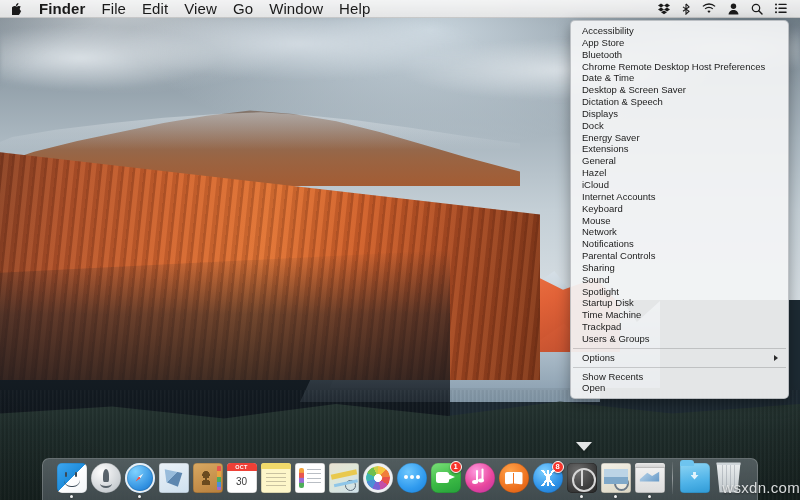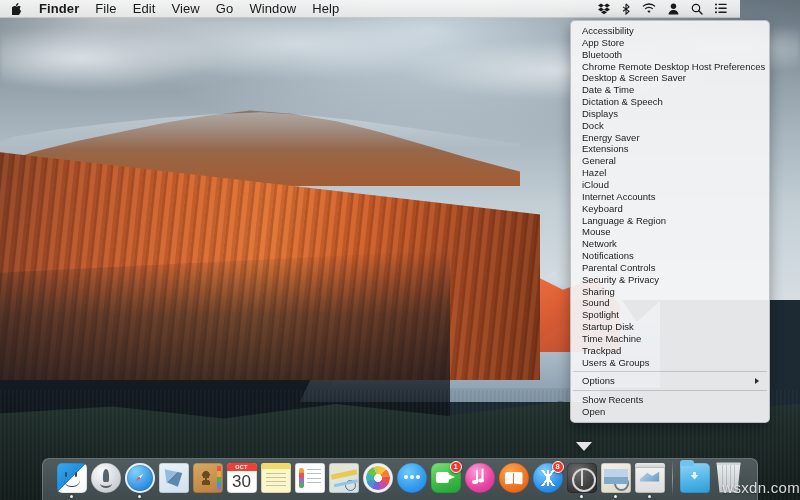--- a/index.html
+++ b/index.html
@@ -98,41 +98,41 @@
       rgba(0,0,0,.05) 2px, rgba(0,0,0,.05) 4px);
     opacity:.85;
   }
   .vignette {
     position:absolute; inset:0;
     background:radial-gradient(ellipse 110% 105% at 50% 46%, rgba(0,0,0,0) 52%, rgba(0,0,0,.33) 100%);
   }
 
   
   #menubar {
-    position:absolute; left:0; top:0; width:740px; height:18px;
+    position:absolute; left:0; top:0; width:800px; height:18px;
     background:linear-gradient(180deg, rgba(247,247,247,.94), rgba(232,232,232,.93));
     border-bottom:1px solid rgba(0,0,0,.18);
     display:flex; align-items:center;
-    font-size:13px; color:#1a1a1a;
+    font-size:15px; color:#1a1a1a;
     z-index:30;
     text-align:center;
   }
   .mb-left { display:flex; align-items:center; height:100%; }
   .mb-item {
     padding:0 8px; height:100%; display:flex; align-items:center;
     white-space:nowrap; letter-spacing:.1px;
   }
   .mb-item.bold { font-weight:bold; }
   .mb-apple { padding:0 9px 0 12px; display:flex; align-items:center; height:100%; }
   .mb-right { margin-left:auto; display:flex; align-items:center; height:100%; padding-right:7px; }
   .mb-status { padding:0 6px; display:flex; align-items:center; height:100%; }
 
   
   #sysprefs-menu {
-    position:absolute; left:570px; top:20px; width:200px;
+    position:absolute; left:570px; top:20px; width:219px;
     background:rgba(243,244,245,.93);
     border:1px solid rgba(150,155,160,.55);
     border-radius:5px;
     box-shadow:0 5px 14px rgba(0,0,0,.34);
     padding:4px 0 4px 0;
     font-size:9.5px; color:#1b1b1b;
     z-index:40;
   }
   .menu-row {
     height:11.85px; line-height:11.85px;
@@ -220,21 +220,21 @@
                background:linear-gradient(180deg,#e8554f 0 22%,#e8a33f 22% 44%,#4fae5a 44% 66%,#4b8fd6 66% 88%,#9a6bd6 88% 100%);
                border-radius:1px;}
   .ic-contacts::after{content:"";position:absolute;left:8px;top:8px;width:10px;height:14px;
                background:radial-gradient(circle at 50% 28%, #6b4a1f 0 33%, transparent 34%),
                           radial-gradient(ellipse 60% 45% at 50% 92%, #6b4a1f 0 70%, transparent 71%);}
   .ic-calendar{background:#fff;border-radius:4px;box-shadow:inset 0 0 0 .5px rgba(0,0,0,.28);}
   .ic-calendar .cal-top{position:absolute;left:0;top:0;width:100%;height:8px;
                background:#ef4036;border-radius:4px 4px 0 0;color:#fff;font-size:5.5px;
                text-align:center;line-height:8px;font-weight:bold;letter-spacing:.3px;}
   .ic-calendar .cal-day{position:absolute;left:0;top:8px;width:100%;height:22px;
-               line-height:21px;text-align:center;font-size:17px;color:#3a3a3a;font-weight:300;}
+               line-height:21px;text-align:center;font-size:10px;color:#3a3a3a;font-weight:300;}
   .ic-notes{background:linear-gradient(180deg,#fdf6c9 0%, #fdf6c9 100%);border-radius:3px;
                box-shadow:inset 0 0 0 .5px rgba(0,0,0,.28);}
   .ic-notes::before{content:"";position:absolute;left:0;top:0;width:100%;height:6px;
                background:#f0d96a;border-radius:3px 3px 0 0;}
   .ic-notes::after{content:"";position:absolute;left:5px;top:10px;width:20px;height:14px;
                background:repeating-linear-gradient(180deg,#c9c2a0 0 .8px, transparent .8px 4px);}
   .ic-reminders{background:#fff;border-radius:3px;box-shadow:inset 0 0 0 .5px rgba(0,0,0,.28);}
   .ic-reminders::after{content:"";position:absolute;left:4px;top:5px;width:5px;height:20px;
                background:linear-gradient(180deg,#f2a33c 0 22%,#e8574e 25% 47%,#9a6bd6 50% 72%,#4fae5a 75% 97%);
                border-radius:2px;}
@@ -421,26 +421,26 @@
   <div class="menu-row">
       <span class="lbl">App Store</span>
     </div>
   <div class="menu-row">
       <span class="lbl">Bluetooth</span>
     </div>
   <div class="menu-row">
       <span class="lbl">Chrome Remote Desktop Host Preferences</span>
     </div>
   <div class="menu-row">
+      <span class="lbl">Date &amp; Time</span>
+    </div>
+  <div class="menu-row">
       <span class="lbl">Desktop &amp; Screen Saver</span>
     </div>
   <div class="menu-row">
-      <span class="lbl">Date &amp; Time</span>
-    </div>
-  <div class="menu-row">
       <span class="lbl">Dictation &amp; Speech</span>
     </div>
   <div class="menu-row">
       <span class="lbl">Displays</span>
     </div>
   <div class="menu-row">
       <span class="lbl">Dock</span>
     </div>
   <div class="menu-row">
       <span class="lbl">Energy Saver</span>
@@ -457,36 +457,30 @@
   <div class="menu-row">
       <span class="lbl">iCloud</span>
     </div>
   <div class="menu-row">
       <span class="lbl">Internet Accounts</span>
     </div>
   <div class="menu-row">
       <span class="lbl">Keyboard</span>
     </div>
   <div class="menu-row">
-      <span class="lbl">Language &amp; Region</span>
-    </div>
-  <div class="menu-row">
       <span class="lbl">Mouse</span>
     </div>
   <div class="menu-row">
       <span class="lbl">Network</span>
     </div>
   <div class="menu-row">
       <span class="lbl">Notifications</span>
     </div>
   <div class="menu-row">
       <span class="lbl">Parental Controls</span>
-    </div>
-  <div class="menu-row">
-      <span class="lbl">Security &amp; Privacy</span>
     </div>
   <div class="menu-row">
       <span class="lbl">Sharing</span>
     </div>
   <div class="menu-row">
       <span class="lbl">Sound</span>
     </div>
   <div class="menu-row">
       <span class="lbl">Spotlight</span>
     </div>

